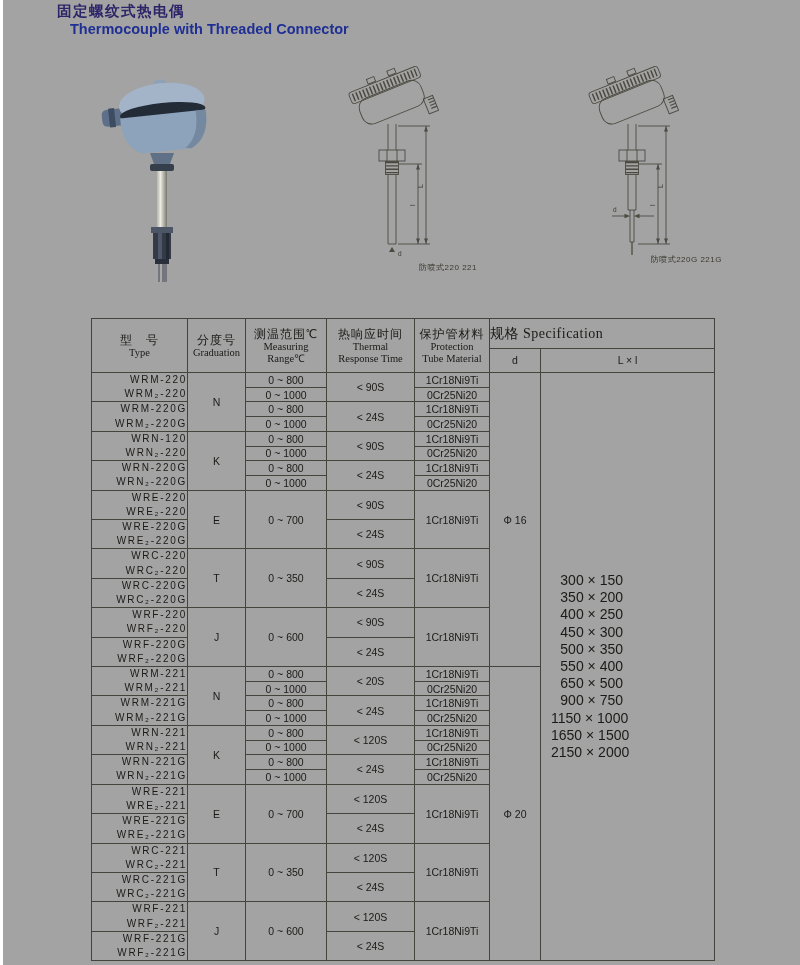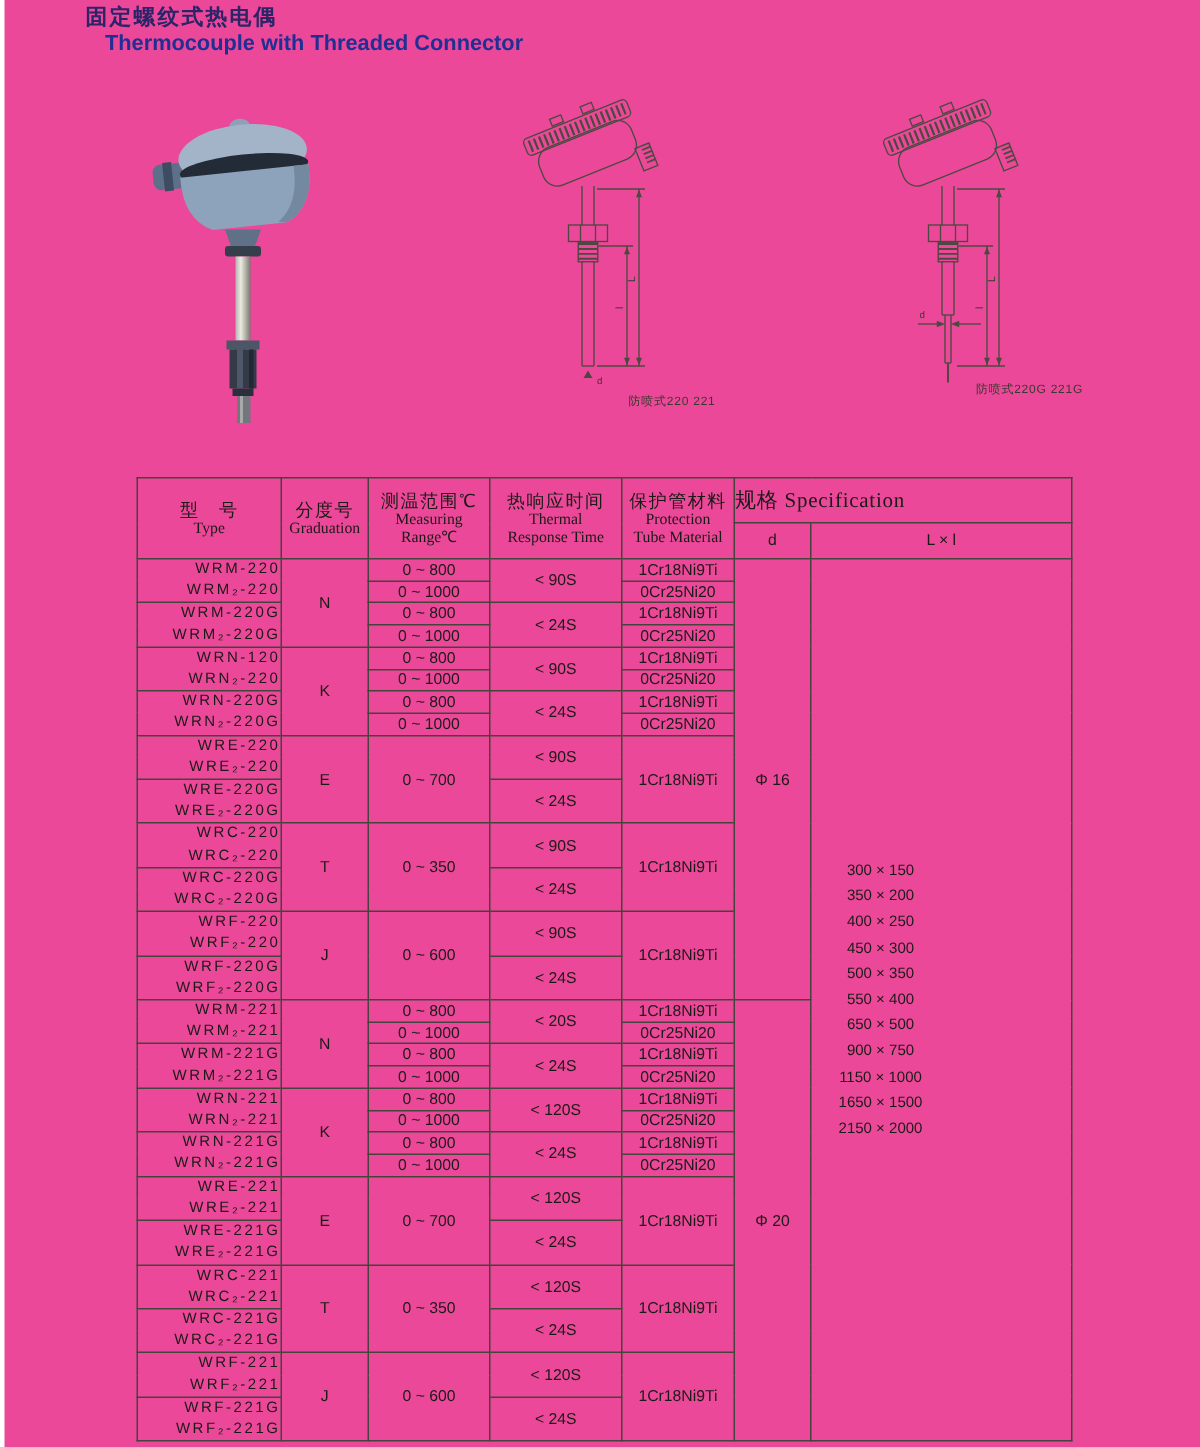--- a/index.html
+++ b/index.html
@@ -1,16 +1,16 @@
 <!DOCTYPE html>
 <html><head>
 <meta charset="utf-8">
 <style>
   html,body{margin:0;padding:0;background:#ffffff;}
-  .page{position:relative;width:800px;height:965px;background:#ec4899;overflow:hidden;
+  .page{position:relative;width:800px;height:965px;background:#a3a3a3;overflow:hidden;
         font-family:"Liberation Sans",sans-serif;color:#1b1a17;}
   .edge{position:absolute;left:0;top:0;width:3px;height:100%;background:#ffffff;}
   .t-zh{position:absolute;left:57px;top:2px;font-size:14.5px;font-weight:bold;
         color:#2B2468;letter-spacing:1.5px;}
   .t-en{position:absolute;left:70px;top:21px;font-size:14.5px;font-weight:bold;color:#1F2F93;}
   .fig{position:absolute;}
   .cap{position:absolute;font-size:8px;color:#3a382f;text-align:right;letter-spacing:0.5px;}
   
   table.spec{position:absolute;left:91px;top:318px;width:623px;border-collapse:collapse;
         table-layout:fixed;border:1.5px solid #32312b;}
@@ -19,21 +19,21 @@
   thead tr.h1{height:30px;font-family:Liberation Serif, serif;} thead tr.h2{height:24px;}
   thead .zh{font-size:12px;letter-spacing:1px;line-height:14px;text-align:center;}
   thead .en{font-size:10.5px;line-height:11.5px;text-align:center;}
   thead .spec-h{font-size:14px;text-align:left;letter-spacing:0.5px;}
   tbody tr{height:14.2px;}
   tbody td{font-size:10.5px;text-align:center;}
   td.tc{text-align:right;padding-left:6px;font-size:10px;letter-spacing:1.7px;}
   td.tc div{line-height:14.2px;white-space:nowrap;}
   td.lc{vertical-align:middle;}
   .sizes{margin-left:10px;width:72px;}
-  .sizes div{line-height:17.2px;font-size:10px;text-align:center;white-space:nowrap;}
+  .sizes div{line-height:17.2px;font-size:14px;text-align:right;white-space:nowrap;}
 </style>
 </head>
 <body>
 
 <div class="page">
   <div class="edge"></div>
 
   <div class="t-zh">固定螺纹式热电偶</div>
   <div class="t-en">Thermocouple with Threaded Connector</div>
 

